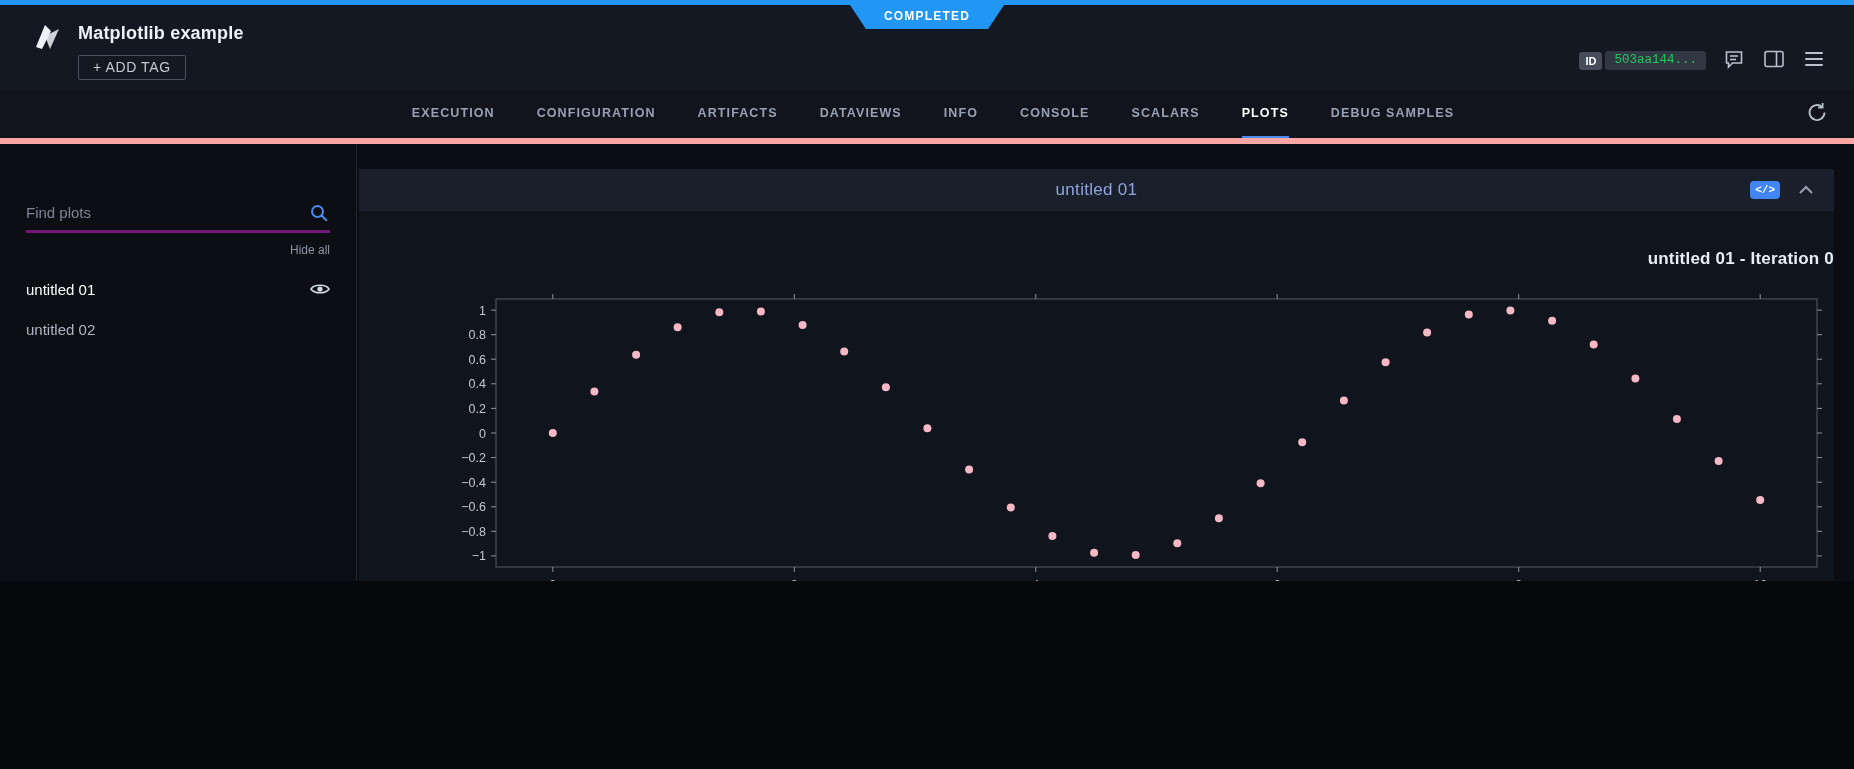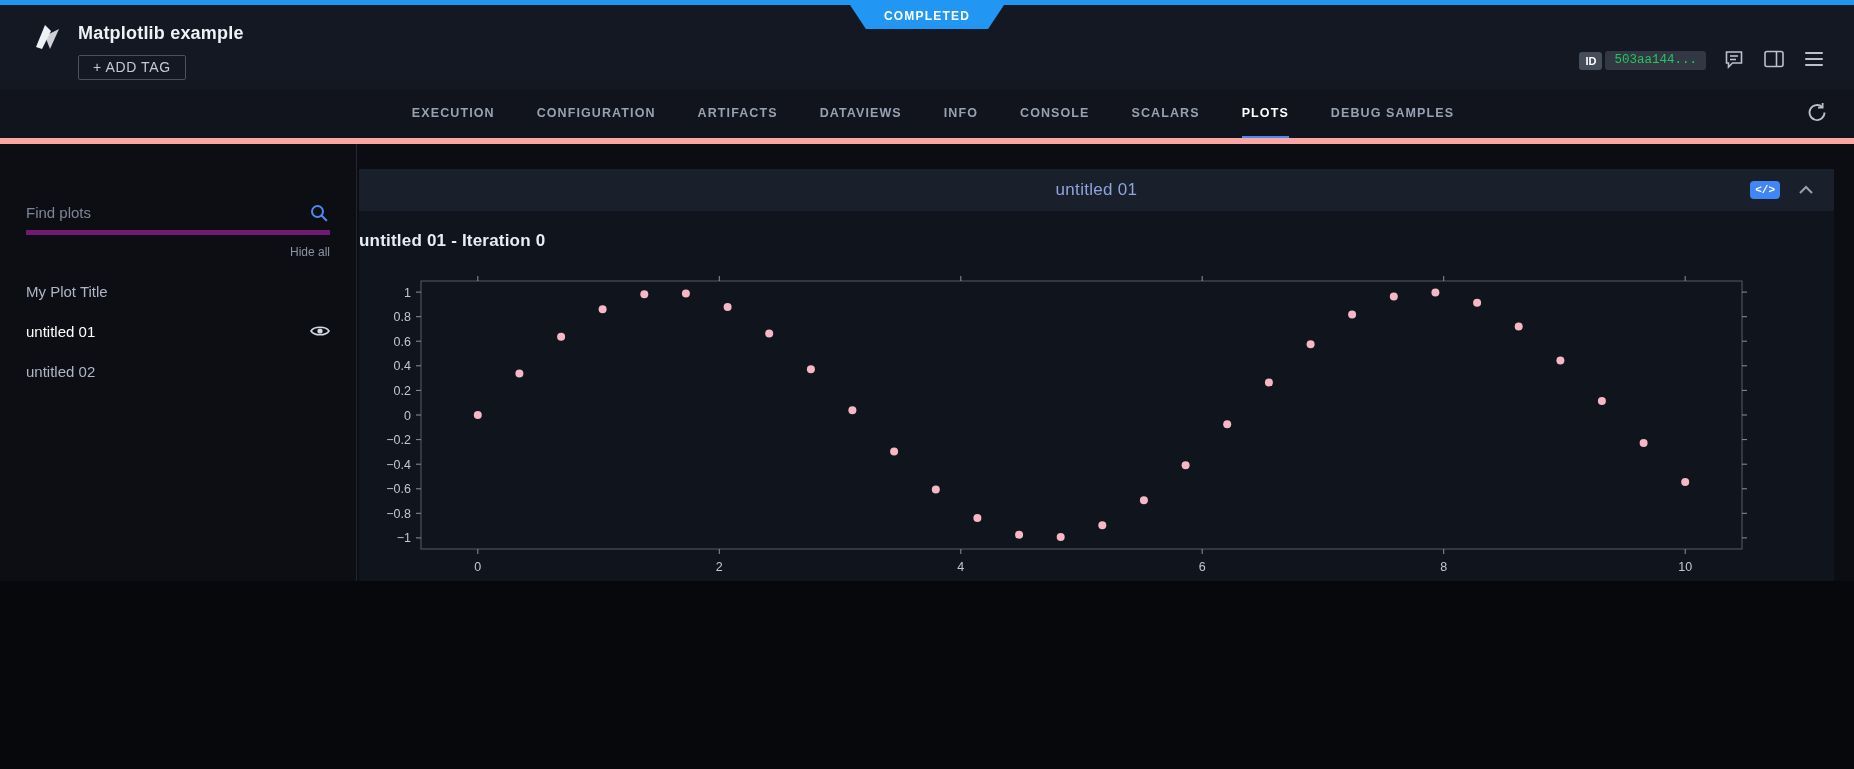--- a/index.html
+++ b/index.html
@@ -38,42 +38,42 @@
   .tab { display:flex; align-items:center; margin:0 21px; font-size:12.5px; font-weight:600;
          letter-spacing:1.1px; color:#98a1b3; cursor:pointer; border-bottom:2px solid transparent; }
   .tab.active { color:#ffffff; border-bottom-color:#4d8af0; }
   .refresh { position:absolute; right:26px; top:50%; transform:translateY(-50%); background:transparent; border:none; cursor:pointer; }
 
   
   .content { display:flex; height:625px; }
   .sidebar { width:357px; min-width:357px; border-right:1px solid #23272f; padding:0 26px; background:#0c0e14; }
   .search-wrap { position:relative; margin-top:52px; }
   .search-wrap input {
-    width:100%; background:transparent; border:none; border-bottom:5px solid #701a75;
+    width:100%; background:transparent; border:none; border-bottom:3px solid #701a75;
     padding:8px 30px 9px 0; color:#d946ef; font-size:15px; font-family:"Liberation Sans", sans-serif; outline:none;
   }
   .search-wrap input::placeholder { color:#7e8594; }
   .search-icon { position:absolute; right:2px; top:8px; cursor:pointer; }
   .hide-all { text-align:right; font-size:12px; color:#8d93a3; margin-top:10px; cursor:pointer; }
   .plot-list { list-style:none; margin-top:12px; }
   .plot-list li { height:40px; display:flex; align-items:center; justify-content:space-between;
                   font-size:15px; color:#aeb5c4; cursor:pointer; }
   .plot-list li.selected { color:#ffffff; }
   .eye { display:flex; align-items:center; }
 
   
   .main { flex:1; background:#0b0d12; }
   .card { margin:25px 20px 0 2px; height:493px; display:flex; flex-direction:column; border-bottom:1px solid #2a2f3c; }
   .card-header { height:42px; background:#1a1f2c; display:flex; align-items:center; justify-content:center; position:relative; }
   .card-title { color:#8ea4dd; font-size:17px; font-weight:500; letter-spacing:.3px; }
   .card-actions { position:absolute; right:20px; display:flex; align-items:center; gap:18px; }
   .code-btn { background:#4285f4; color:#ffffff; border:none; border-radius:4px; font-size:11px; font-weight:700;
               font-family:"Liberation Mono", monospace; padding:3px 5px; cursor:pointer; }
   .collapse-btn { background:transparent; border:none; cursor:pointer; display:flex; align-items:center; }
-  .card-body { flex:1; background:#10141d; display:flex; flex-direction:column; align-items:flex-start; padding-top:20px; }
+  .card-body { flex:1; background:#10141d; display:flex; flex-direction:column; align-items:flex-end; padding-top:38px; }
   .plot-title { color:#e9edf4; font-size:17px; font-weight:700; letter-spacing:.2px; }
   #chart-svg { margin-top:24px; }
   .tk { font-family:"Liberation Sans", sans-serif; font-size:12.5px; fill:#c2c7d1; }
 </style>
 </head>
 <body>
 
 <div class="app">
   <div class="topstrip"></div>
   <div class="ribbon">COMPLETED</div>
@@ -151,23 +151,20 @@
         <input type="text" placeholder="Find plots" style="">
         <span class="search-icon">
           <svg width="18" height="18" viewBox="0 0 18 18">
             <circle cx="7.5" cy="7.5" r="5.5" fill="none" stroke="#4d8af0" stroke-width="2"></circle>
             <line x1="11.8" y1="11.8" x2="16.3" y2="16.3" stroke="#4d8af0" stroke-width="2" stroke-linecap="round"></line>
           </svg>
         </span>
       </div>
       <div class="hide-all">Hide all</div>
       <ul class="plot-list">
-        <li>
-          <span>My Plot Title</span>
-        </li>
         <li class="selected">
           <span>untitled 01</span>
           <span class="eye">
             <svg width="20" height="14" viewBox="0 0 20 14">
               <path d="M1 7 C4 2, 16 2, 19 7 C16 12, 4 12, 1 7 Z" fill="none" stroke="#d4d8e0" stroke-width="1.6"></path>
               <circle cx="10" cy="7" r="2.6" fill="#d4d8e0"></circle>
             </svg>
           </span>
         </li>
         <li>

